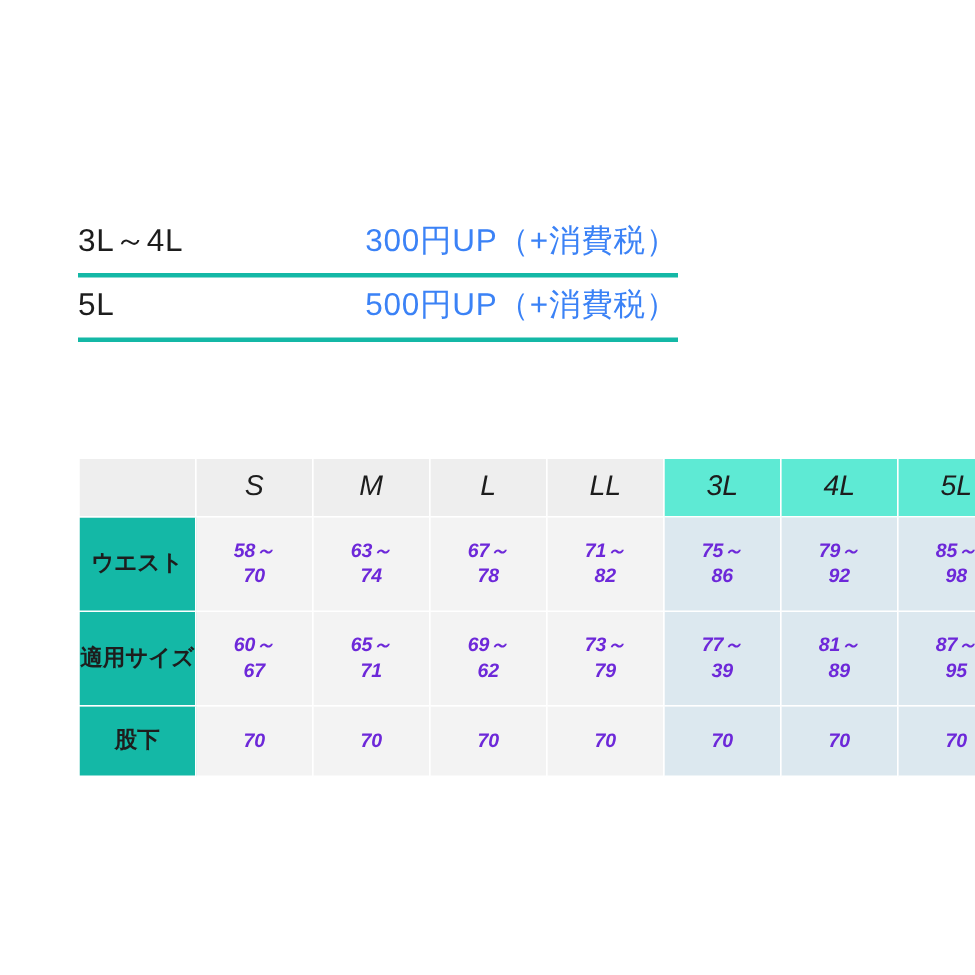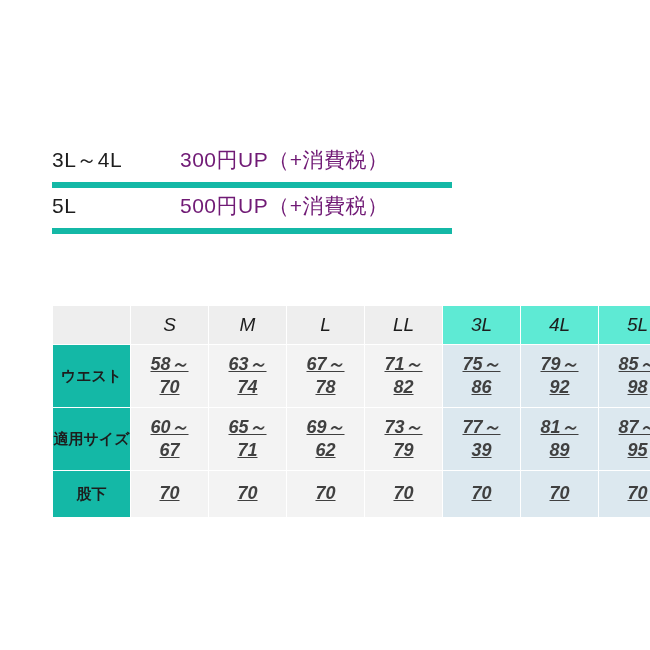--- a/index.html
+++ b/index.html
@@ -25,33 +25,34 @@
   .price-notes {
     position: absolute;
     left: 52px;
     top: 142px;
     width: 400px;
   }
   .price-row {
     display: flex;
     align-items: baseline;
     padding: 4px 0 8px 0;
-    border-bottom: 6px solid #14b8a6;
+    border-bottom: 3px solid #14b8a6;
+    justify-content: space-between;
   }
   .price-row .size-label {
     width: 128px;
     font-size: 21px;
     letter-spacing: 0.5px;
     color: #1d1d1d;
     white-space: nowrap;
   }
   .price-row .price-text {
     font-size: 21px;
     letter-spacing: 0.5px;
-    color: #701a75;
+    color: #3b82f6;
     white-space: nowrap;
   }
 
   
   .size-table-wrap {
     position: absolute;
     left: 52px;
     top: 305px;
   }
   table.size-table {
@@ -90,27 +91,26 @@
     background: #14b8a6;
     font-size: 15px;
     color: #1d1d1d;
     line-height: 1.25;
     height: 62px;
   }
   .rh.short { height: 46px; }
   
   .dc {
     background: #f3f3f3;
-    font-size: 18px;
+    font-size: 13px;
     font-style: italic;
     font-weight: bold;
-    color: #404040;
+    color: #6d28d9;
     line-height: 1.3;
     height: 62px;
-    text-decoration: underline;
   }
   .dc.short { height: 46px; }
   .dc.hl {
     background: #dce8ef;
   }
   .dc .v1, .dc .v2 { display: block; }
 </style>
 </head>
 <body>
 

